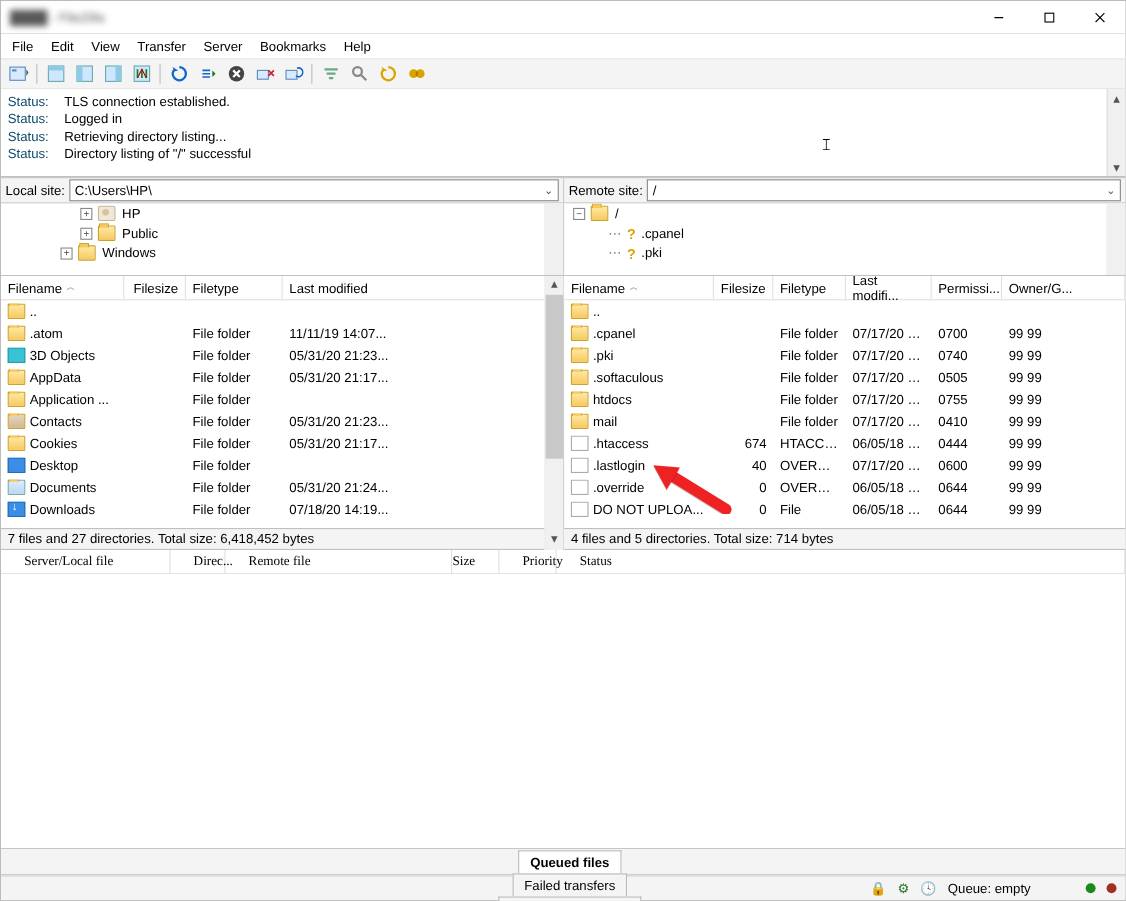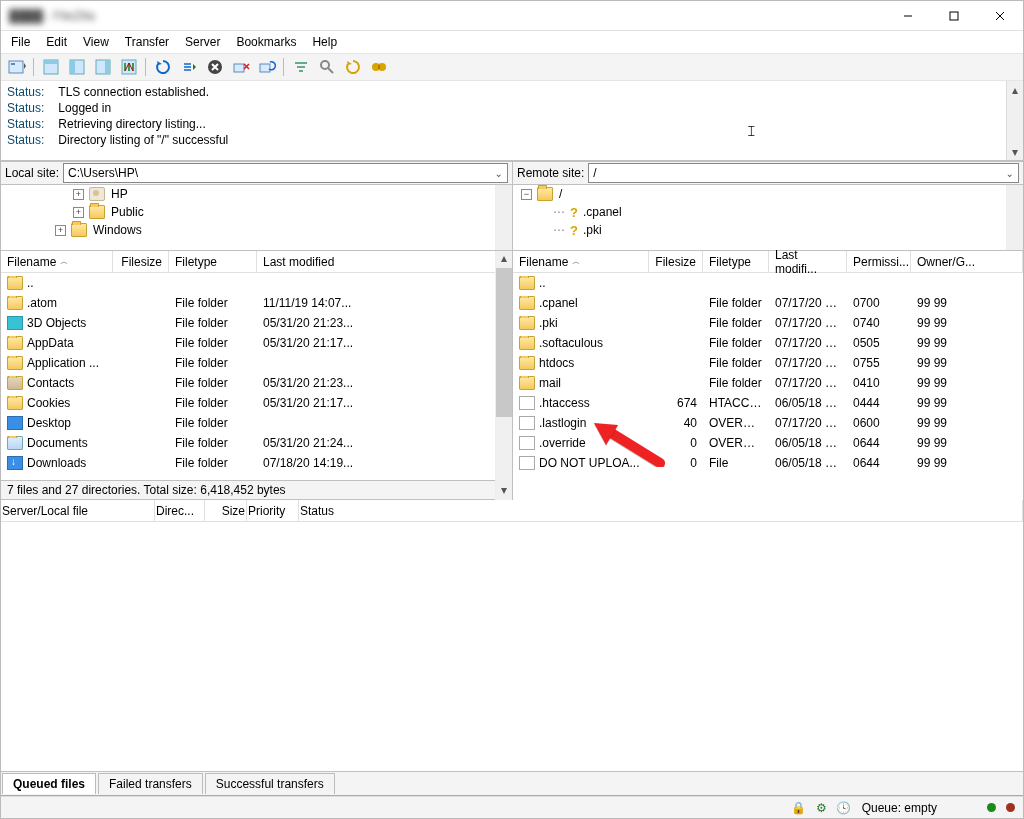--- a/index.html
+++ b/index.html
@@ -63,24 +63,24 @@
   .folder-ic{ background:linear-gradient(#ffe9a6,#f7c95e); border:1px solid #caa22e; border-radius:1px; position:relative;}
   .folder-ic::before{ content:""; position:absolute; left:0; top:-3px; width:7px; height:3px; background:#f7c95e; border:1px solid #caa22e; border-bottom:none; border-radius:1px 1px 0 0;}
   .file-ic{ background:#fff; border:1px solid #aaa; }
   .file-ic::after{ content:""; position:absolute; }
   .q-ic{ color:#d9a400; font-weight:bold; font-size:13px; width:14px; display:inline-block; text-align:center;}
   .listScroll{ position:absolute; right:0; top:0; bottom:0; width:17px; background:#f0f0f0; border-left:1px solid #eee;}
   
   .liststatus{ height:20px; border-top:1px solid #c0c0c0; background:#f4f4f4; display:flex; align-items:center; padding:0 6px; font-size:12px; border-bottom:1px solid #c0c0c0;}
   
   .queuehdr{ display:flex; height:22px; background:#fff; border-bottom:1px solid #e0e0e0; }
-  .queuehdr .col{ padding:0 1px; border-right:1px solid #e0e0e0; display:flex; align-items:center; }
+  .queuehdr .col{ padding:0 21px; border-right:1px solid #e0e0e0; display:flex; align-items:center;font-family:Liberation Serif, serif; }
   .queuebody{ flex:1; background:#fff; border-bottom:1px solid #c0c0c0;}
   
-  .btabs{ height:24px; background:#f4f4f4; display:flex; align-items:flex-start; padding-left:1px; border-bottom:1px solid #aaa;}
+  .btabs{ height:24px; background:#f4f4f4; display:flex; align-items:center; padding-left:14px; border-bottom:1px solid #aaa;flex-direction:column;}
   .btab{ padding:3px 10px; background:#f4f4f4; border:1px solid #bbb; border-bottom:none; margin-right:2px; position:relative; top:1px;}
   .btab.active{ background:#fff; font-weight:bold; }
   
   .statusbar{ height:22px; background:#f4f4f4; display:flex; align-items:center; justify-content:flex-end; padding:0 8px; gap:10px; border-top:1px solid #ddd;}
   .led{ width:9px; height:9px; border-radius:50%; display:inline-block;}
   
   .redarrow{ position:absolute; left:590px; top:421px; pointer-events:none;}
   .spec-desktop{ background:#3a8ee6; border:1px solid #2a6db0;}
   .spec-3d{ background:#39c1d4; border:1px solid #2a99a8;}
   .spec-down{ background:#3a8ee6; border:1px solid #2a6db0; position:relative;}
@@ -468,26 +468,28 @@
           </div>
           <div class="listrow">
             <div class="c" style="width:136px"><span class="ficon file-ic"></span>DO NOT UPLOA...</div>
     <div class="c" style="width:54px;text-align:right">0</div>
     <div class="c" style="width:66px">File</div>
     <div class="c" style="width:78px">06/05/18 2...</div>
     <div class="c" style="width:64px">0644</div>
     <div class="c" style="flex:1">99 99</div>
           </div>
         </div>
+      <div class="liststatus">4 files and 5 directories. Total size: 714 bytes</div>
     </div>
   </div>
 
   <div class="queuehdr">
     <div class="col" style="width:154px">Server/Local file</div>
     <div class="col" style="width:50px">Direc...</div>
+    <div class="col" style="width:206px">Remote file</div>
     <div class="col" style="width:42px;justify-content:flex-end">Size</div>
     <div class="col" style="width:52px">Priority</div>
     <div class="col" style="flex:1">Status</div>
   </div>
   <div class="queuebody" style="height:120px"></div>
 
   <div class="btabs">
     <div class="btab active">Queued files</div>
     <div class="btab">Failed transfers</div>
     <div class="btab">Successful transfers</div>

